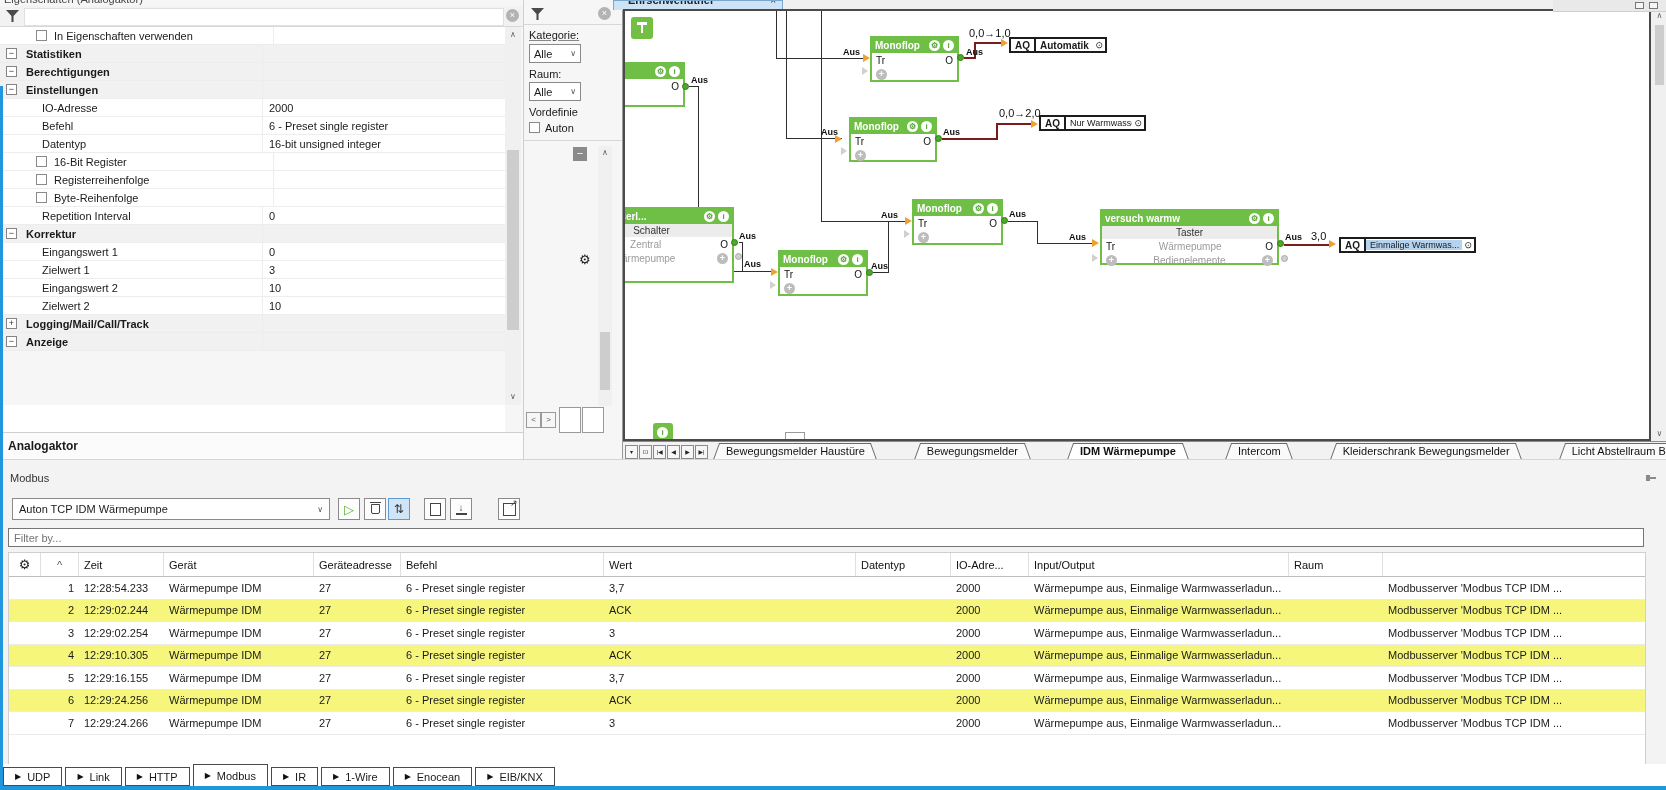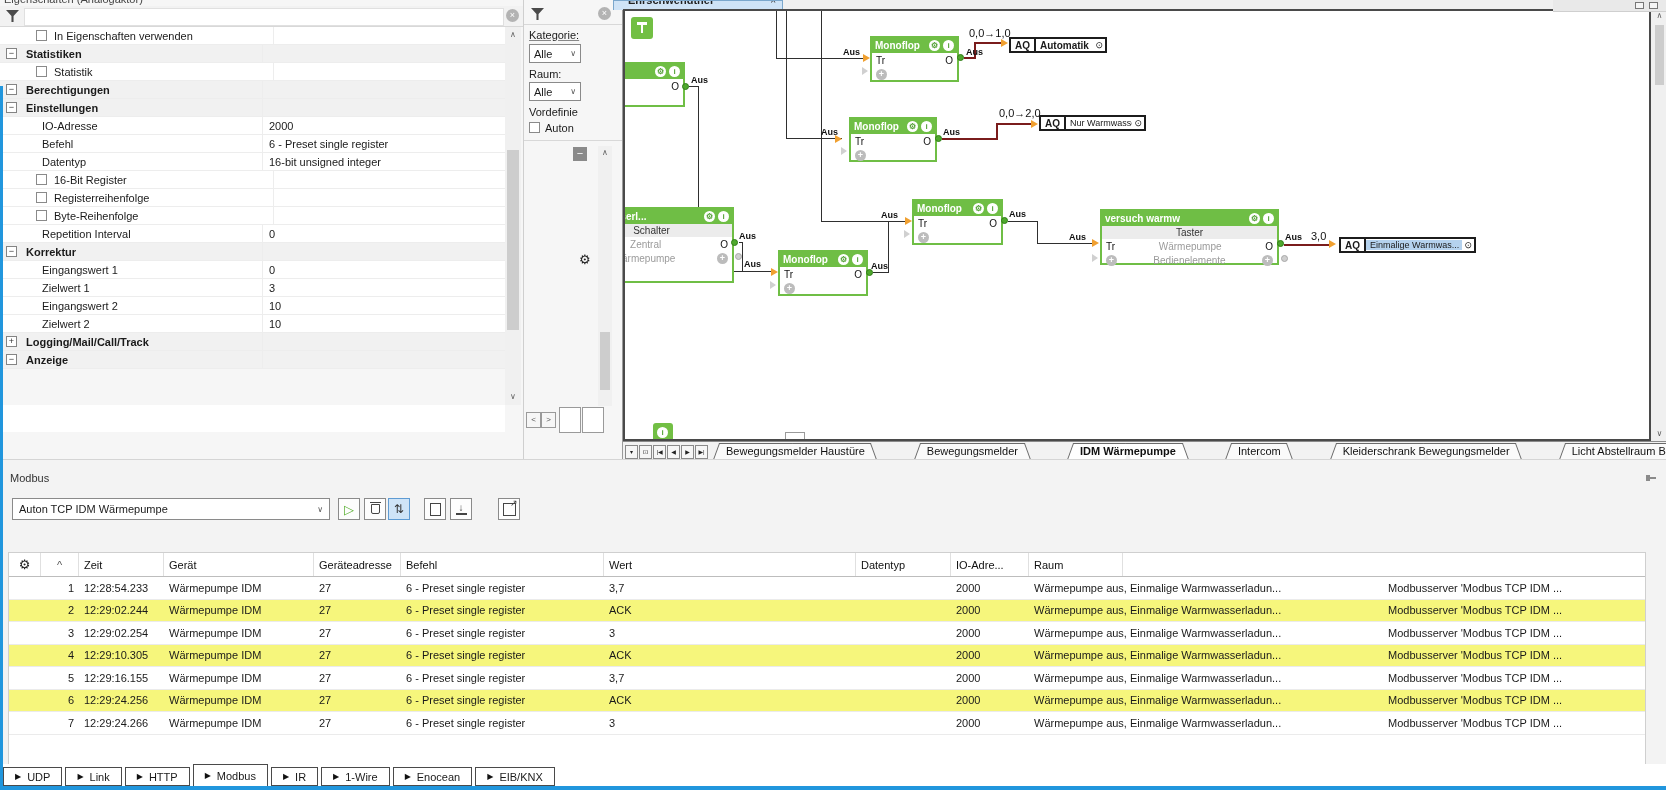--- a/index.html
+++ b/index.html
@@ -133,26 +133,20 @@
 
         <div class="prow section">
           <span class="gut">
             <span class="exp">−</span>
           </span>
 
           <span class="plbl">Statistiken</span>
           <span class="pval"></span>
         </div>
 
-        <div class="prow check">
-          <span class="gut"></span>
-          <span class="cb"></span>
-          <span class="plbl">Statistik</span>
-          <span class="pval"></span>
-        </div>
 
         <div class="prow section">
           <span class="gut">
             <span class="exp">−</span>
           </span>
 
           <span class="plbl">Berechtigungen</span>
           <span class="pval"></span>
         </div>
 
@@ -270,20 +264,21 @@
           <span class="pval"></span>
         </div>
       </div>
 
     <div class="abs sbtrack" style="left:505px;top:27px;width:16px;height:378px;">
       <div class="sbarrow" style="height:16px;">∧</div>
       <div class="sbthumb abs" style="left:2px;top:123px;width:12px;height:180px;"></div>
       <div class="sbarrow abs" style="left:0;top:362px;width:16px;height:16px;">∨</div>
     </div>
     <div class="abs" style="left:0;top:405px;width:505px;height:27px;background:#fff;"></div>
+    <div id="props-footer">Analogaktor</div>
   </div>
 
   <div id="catpanel" class="abs">
     <div class="funnel abs" style="left:7px;top:8px;"></div>
     <div class="clearx abs" style="left:74px;top:7px;">×</div>
     <div class="abs" style="left:0;top:24px;width:98px;height:1px;background:#d8d8d8;"></div>
     <div class="catlbl abs" style="left:5px;top:29px;width:88px;text-decoration:underline;text-decoration-color:#888;">Kategorie:</div>
     <div class="selbox abs" style="left:5px;top:44px;width:52px;height:19px;">
       <span>Alle</span>
       <span class="chev">∨</span>
@@ -579,32 +574,34 @@
       </div>
     <div class="tbtn" style="left:450px;top:38px;">
         <span class="dlic">↓</span>
       </div>
     <div class="tbtn" style="left:498px;top:38px;">
         <span class="extic">
           <span>↗</span>
         </span>
       </div>
 
+    <input class="abs" style="left: 8px; top: 68px; width: 1636px; height: 19px; border: 1px solid rgb(118, 118, 118); font-size: 11px; padding: 0px 5px; box-sizing: border-box; font-family: &quot;Liberation Sans&quot;, sans-serif;" placeholder="Filter by...">
 
     <div id="mtable">
       <div class="mhead">
         <div class="mc c0" style="font-size:13px;color:#222;">⚙</div>
         <div class="mc c1" style="justify-content:center;color:#555;">^</div>
         <div class="mc c2">Zeit</div>
         <div class="mc c3">Gerät</div>
         <div class="mc c4">Geräteadresse</div>
         <div class="mc c5">Befehl</div>
         <div class="mc c6">Wert</div>
         <div class="mc c7">Datentyp</div>
         <div class="mc c8">IO-Adre...</div>
+        <div class="mc c9">Input/Output</div>
         <div class="mc c10">Raum</div>
       </div>
       <div>
 
           <div class="mrow">
             <div class="mc c0"></div>
             <div class="mc c1">1</div>
             <div class="mc c2">12:28:54.233</div>
             <div class="mc c3">Wärmepumpe IDM</div>
             <div class="mc c4">27</div>

